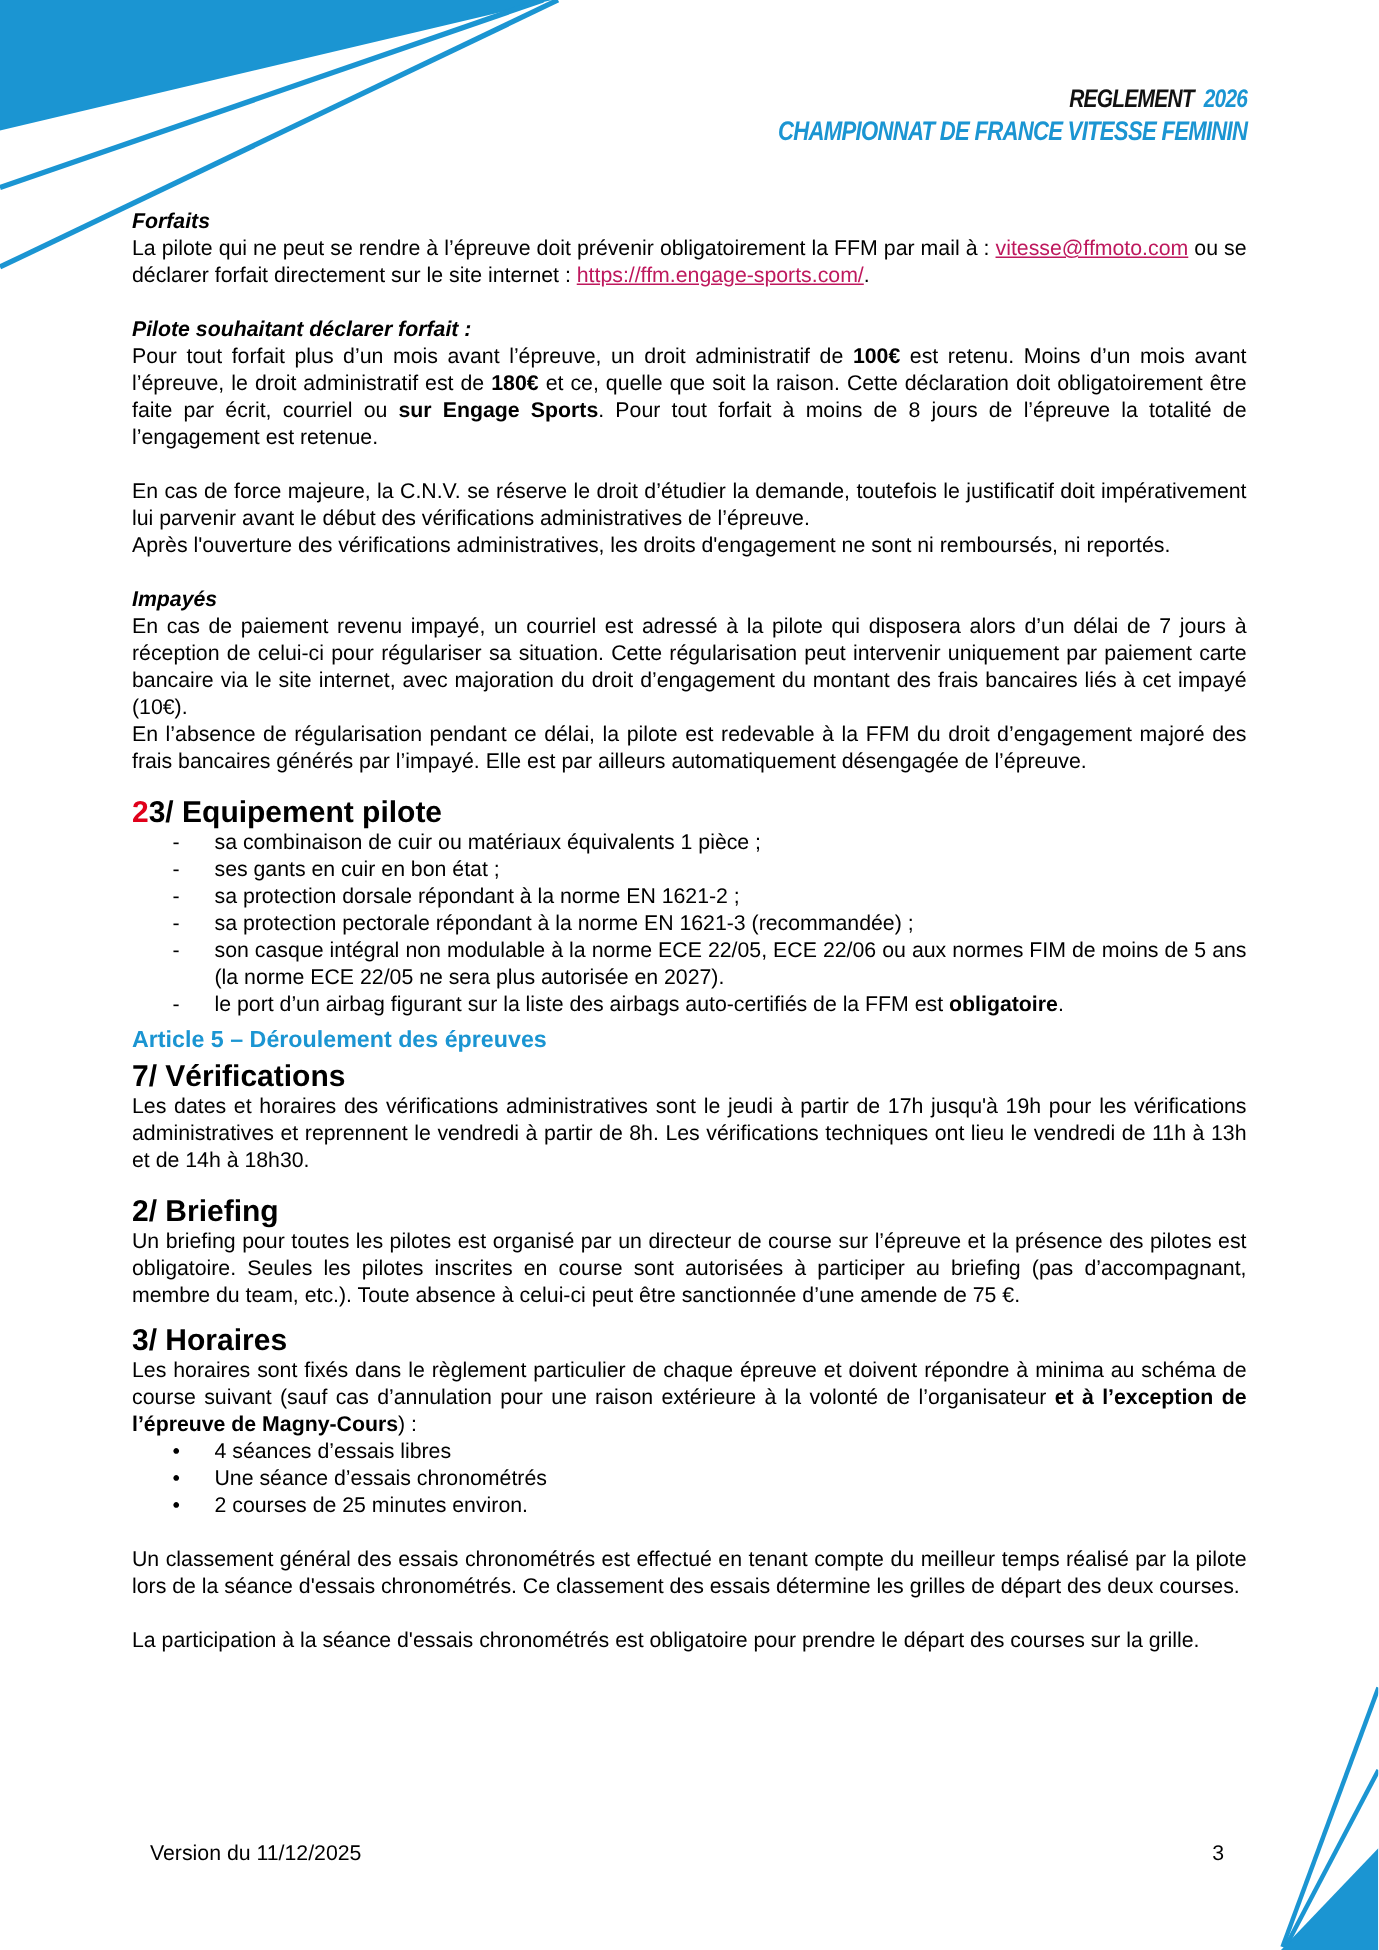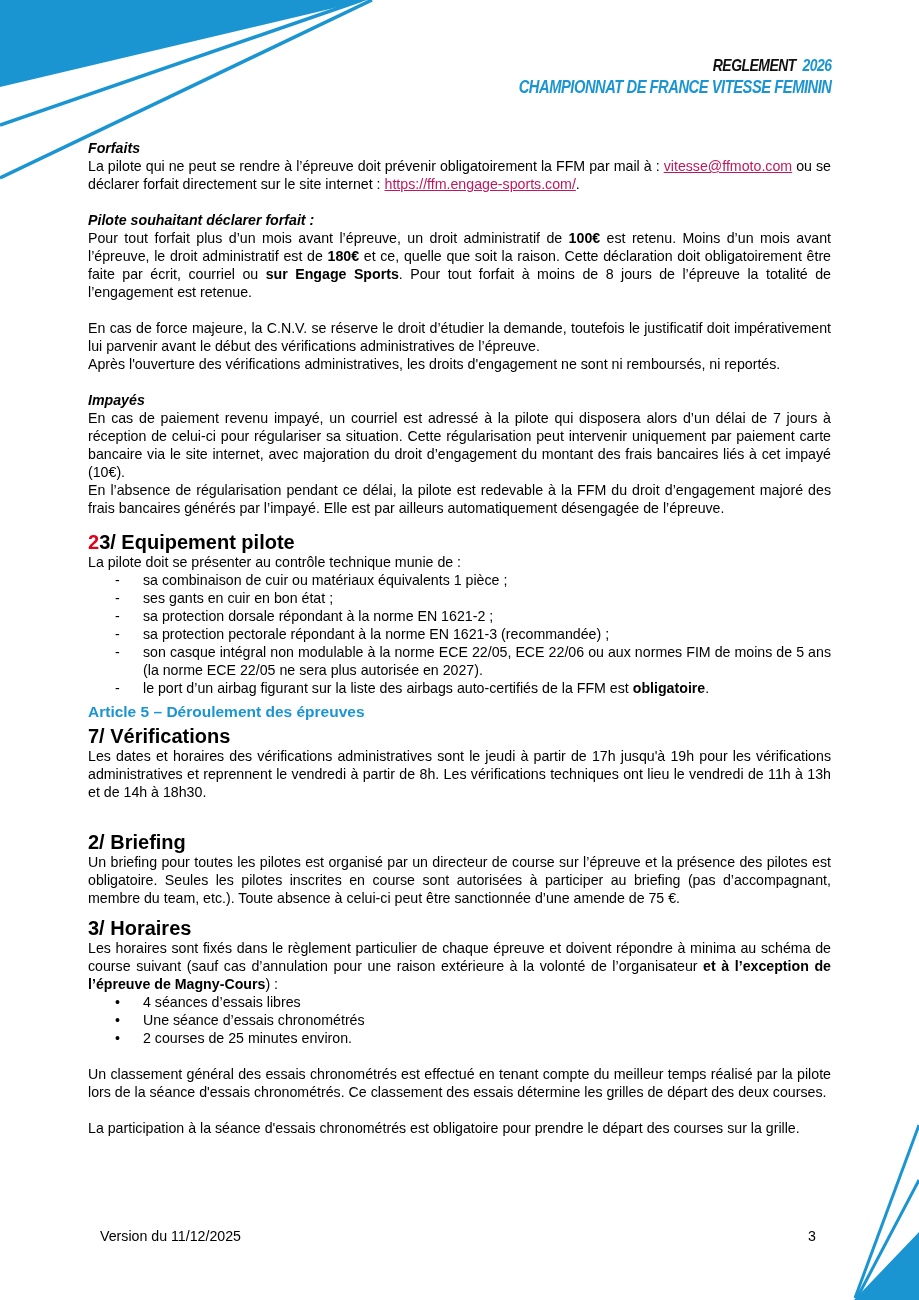--- a/index.html
+++ b/index.html
@@ -64,35 +64,34 @@
   <div class="gap"></div>
   <p>En cas de force majeure, la C.N.V. se réserve le droit d’étudier la demande, toutefois le justificatif doit impérativement lui parvenir avant le début des vérifications administratives de l’épreuve.</p>
   <p>Après l'ouverture des vérifications administratives, les droits d'engagement ne sont ni remboursés, ni reportés.</p>
   <div class="gap"></div>
 
   <p class="sub">Impayés</p>
   <p>En cas de paiement revenu impayé, un courriel est adressé à la pilote qui disposera alors d’un délai de 7 jours à réception de celui-ci pour régulariser sa situation. Cette régularisation peut intervenir uniquement par paiement carte bancaire via le site internet, avec majoration du droit d’engagement du montant des frais bancaires liés à cet impayé (10€).</p>
   <p>En l’absence de régularisation pendant ce délai, la pilote est redevable à la FFM du droit d’engagement majoré des frais bancaires générés par l’impayé. Elle est par ailleurs automatiquement désengagée de l’épreuve.</p>
 
   <div class="h2" style="margin-top:14px"><span class="red">2</span><span>3/ Equipement pilote</span></div>
-  <p>La pilote doit se présenter au contrôle technique munie de :</p>
   <ul class="dash">
     <li><span class="m">-</span><span>sa combinaison de cuir ou matériaux équivalents 1 pièce ;</span></li>
     <li><span class="m">-</span><span>ses gants en cuir en bon état ;</span></li>
     <li><span class="m">-</span><span>sa protection dorsale répondant à la norme EN 1621-2 ;</span></li>
     <li><span class="m">-</span><span>sa protection pectorale répondant à la norme EN 1621-3 (recommandée) ;</span></li>
     <li style="text-align:justify"><span class="m">-</span><span>son casque intégral non modulable à la norme ECE 22/05, ECE 22/06 ou aux normes FIM de moins de 5 ans (la norme ECE 22/05 ne sera plus autorisée en 2027).</span></li>
     <li><span class="m">-</span><span>le port d’un airbag figurant sur la liste des airbags auto-certifiés de la FFM est </span><b>obligatoire</b><span>.</span></li>
   </ul>
 
   <div class="art" style="margin-top:4px">Article 5 – Déroulement des épreuves</div>
   <div class="h2" style="margin-top:2px">7/ Vérifications</div>
   <p>Les dates et horaires des vérifications administratives sont le jeudi à partir de 17h jusqu'à 19h pour les vérifications administratives et reprennent le vendredi à partir de 8h. Les vérifications techniques ont lieu le vendredi de 11h à 13h et de 14h à 18h30.</p>
 
-  <div class="h2" style="margin-top:30px">2/ Briefing</div>
+  <div class="h2" style="margin-top:14px">2/ Briefing</div>
   <p>Un briefing pour toutes les pilotes est organisé par un directeur de course sur l’épreuve et la présence des pilotes est obligatoire. Seules les pilotes inscrites en course sont autorisées à participer au briefing (pas d’accompagnant, membre du team, etc.). Toute absence à celui-ci peut être sanctionnée d’une amende de 75 €.</p>
 
   <div class="h2" style="">3/ Horaires</div>
   <p><span>Les horaires sont fixés dans le règlement particulier de chaque épreuve et doivent répondre à minima au schéma de course suivant (sauf cas d’annulation pour une raison extérieure à la volonté de l’organisateur </span><b>et à l’exception de l’épreuve de Magny-Cours</b><span>) :</span></p>
   <ul class="dot">
     <li><span class="m">•</span><span>4 séances d’essais libres</span></li>
     <li><span class="m">•</span><span>Une séance d’essais chronométrés</span></li>
     <li><span class="m">•</span><span>2 courses de 25 minutes environ.</span></li>
   </ul>
   <div class="gap"></div>

